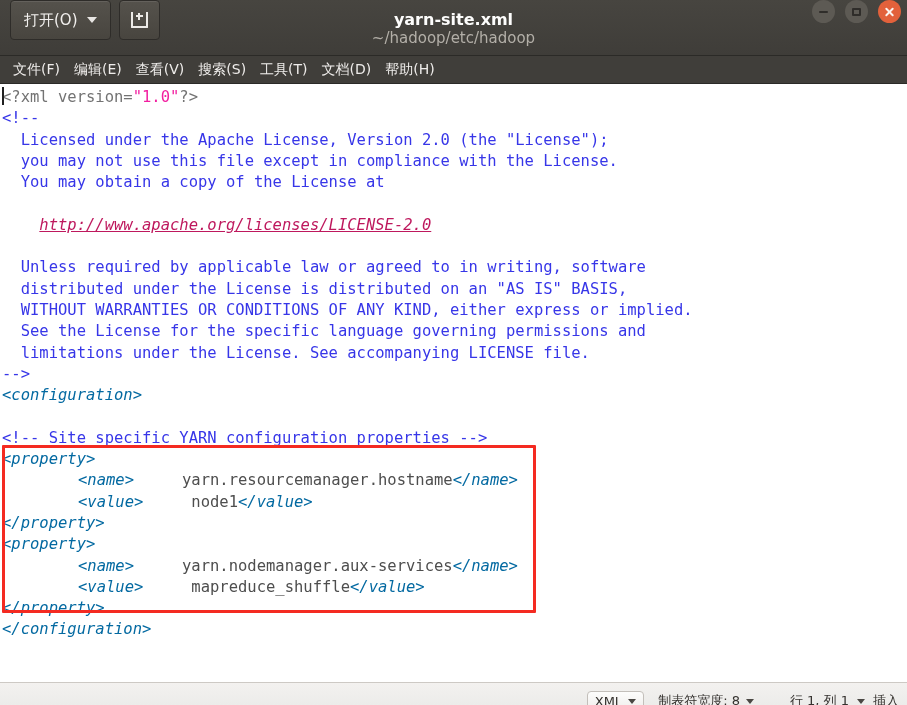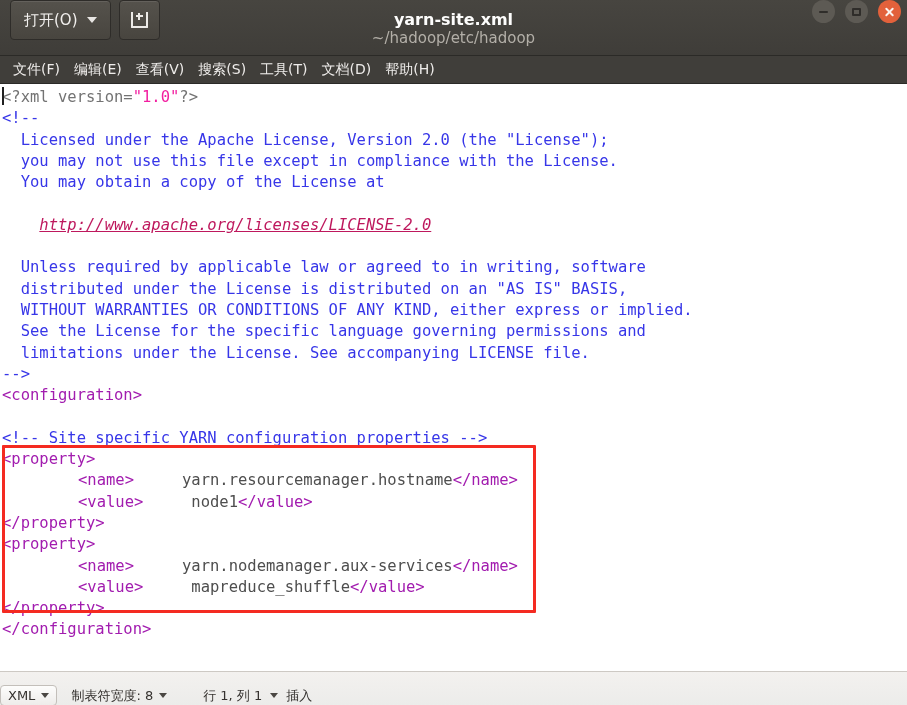--- a/index.html
+++ b/index.html
@@ -148,21 +148,21 @@
     white-space: pre;
     padding: 3px 0 0 2px;
     position: relative;
     z-index: 1;
   }
   .ln { height: 21.3px; }
   .c-decl   { color: #737373; }
   .c-str    { color: #f21fa0; }
   .c-cmt    { color: #3736e8; }
   .c-url    { color: #be185d; text-decoration: underline; font-style: italic; }
-  .c-tag    { color: #a21caf; }
+  .c-tag    { color: #0369a1; font-style: italic; }
   .c-txt    { color: #4e4e4e; margin-left: 48px; }
 
   .caret-bar {
     position: absolute;
     left: 2px; top: 3px;
     width: 1.5px; height: 18px;
     background: #202020;
     z-index: 3;
   }
 
@@ -173,25 +173,25 @@
     width: 534px;
     height: 168px;
     border: 3px solid #f42a21;
     border-radius: 1px;
     z-index: 2;
     pointer-events: none;
   }
 
   
   .statusbar {
-    height: 34px;
+    height: 23px;
     background: linear-gradient(to bottom, #f3f1ef, #ececea);
     border-top: 1px solid #cdc9c4;
     display: flex; align-items: center;
-    justify-content: flex-start;
+    justify-content: flex-end;
     gap: 0;
     padding-right: 4px;
     flex: 0 0 auto;
     font-size: 13px;
     color: #35322f;
     overflow: hidden;
   }
   .sb-combo {
     height: 21px;
     border: 1px solid #c3bfba;

